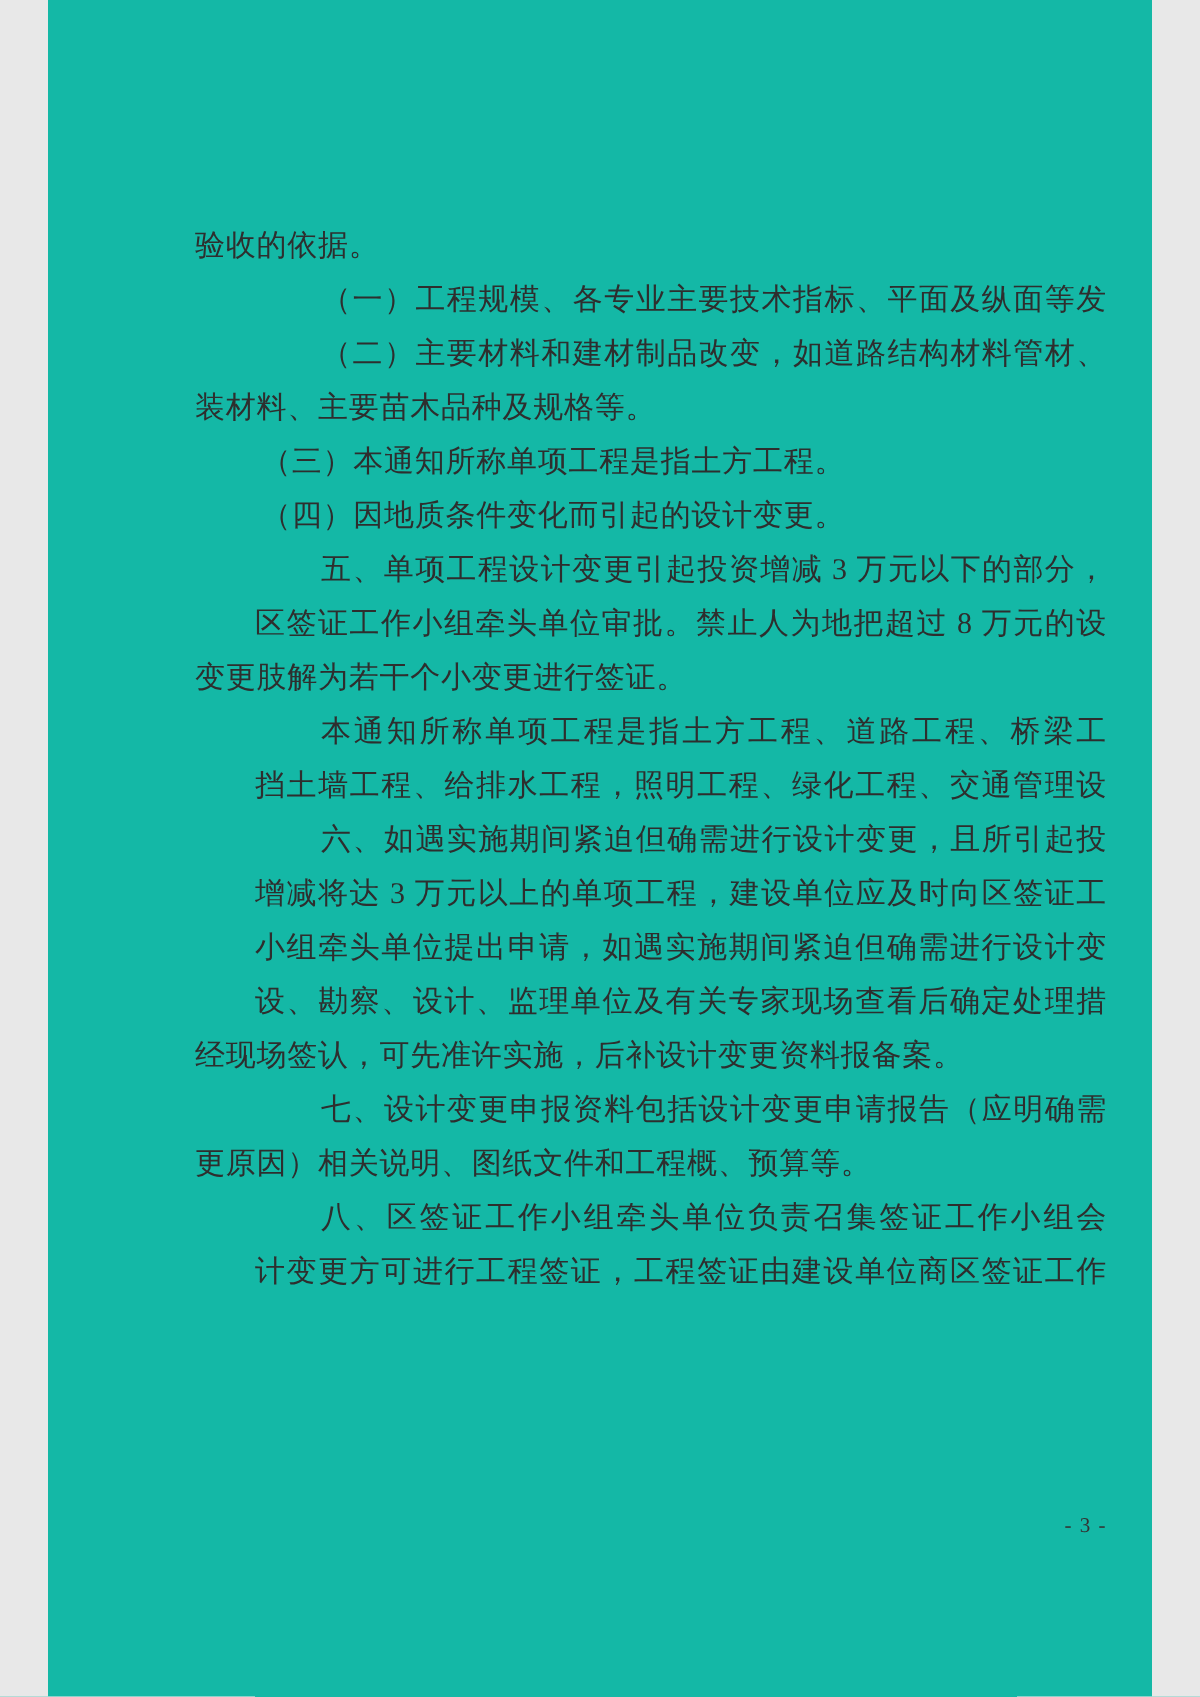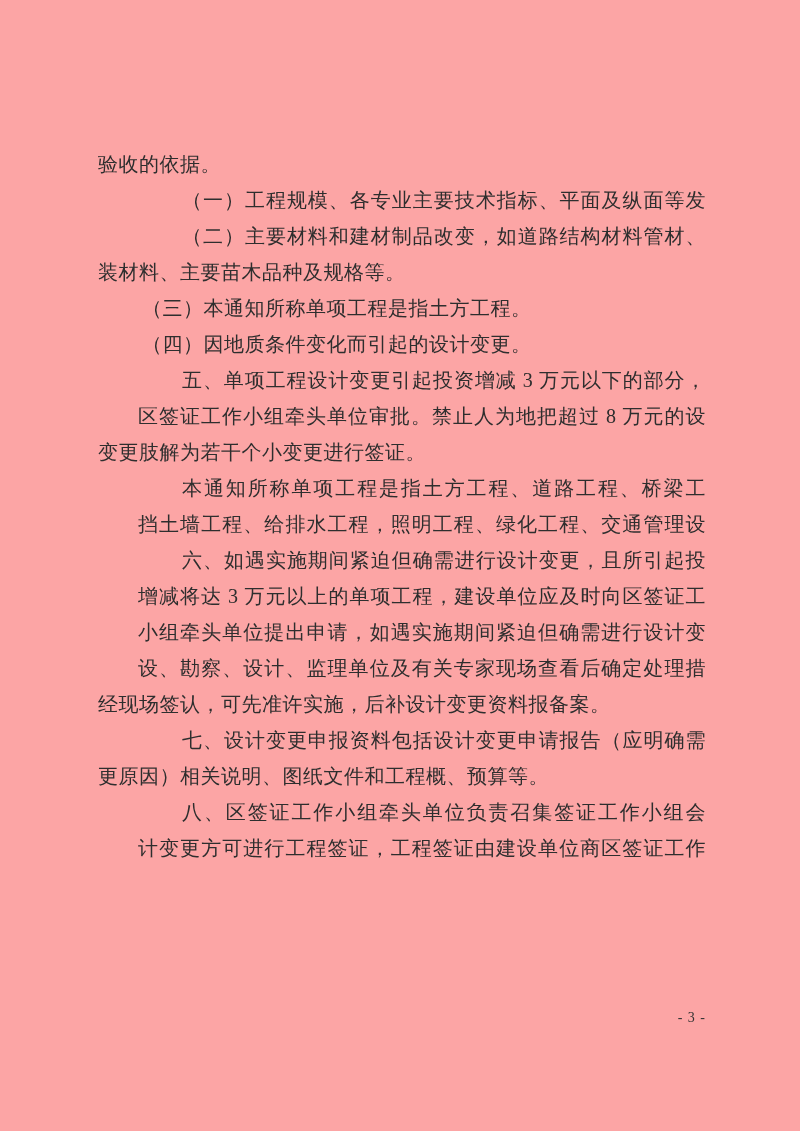--- a/index.html
+++ b/index.html
@@ -2,24 +2,24 @@
 <html><head>
 <meta charset="utf-8">
 <style>
   html, body {
     margin: 0;
     padding: 0;
     background: #e8e8e8;
   }
   .page {
     position: relative;
-    width: 800px;
+    width: 736px;
     height: 1131px;
     margin: 0 auto;
-    background: #fca5a5;
+    background: #14b8a6;
     font-family: "Liberation Serif", serif;
     overflow: hidden;
   }
   .doc-body {
     position: absolute;
     left: 98px;
     top: 146px;
     width: 608px;
     color: #2e2e2e;
     font-size: 20px;

